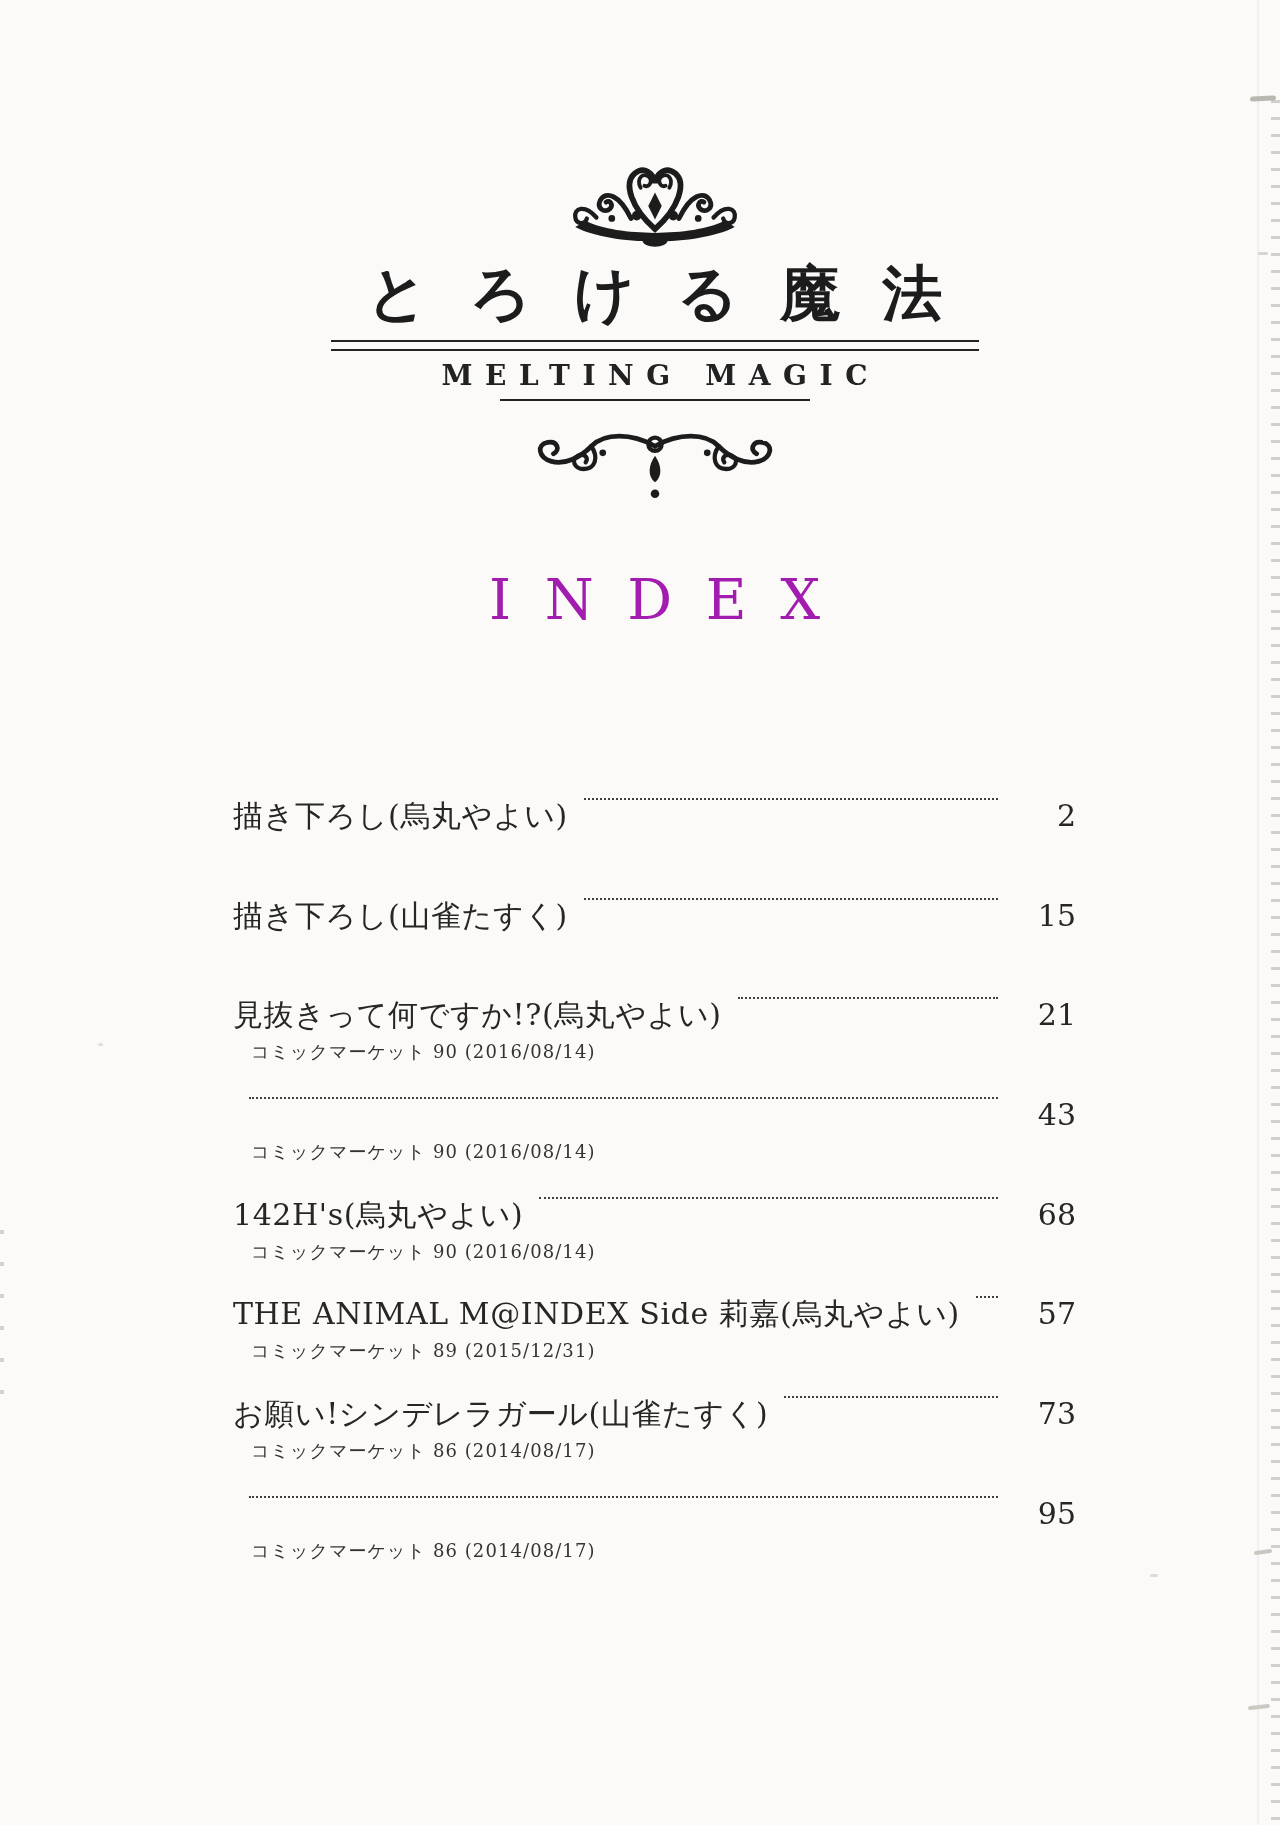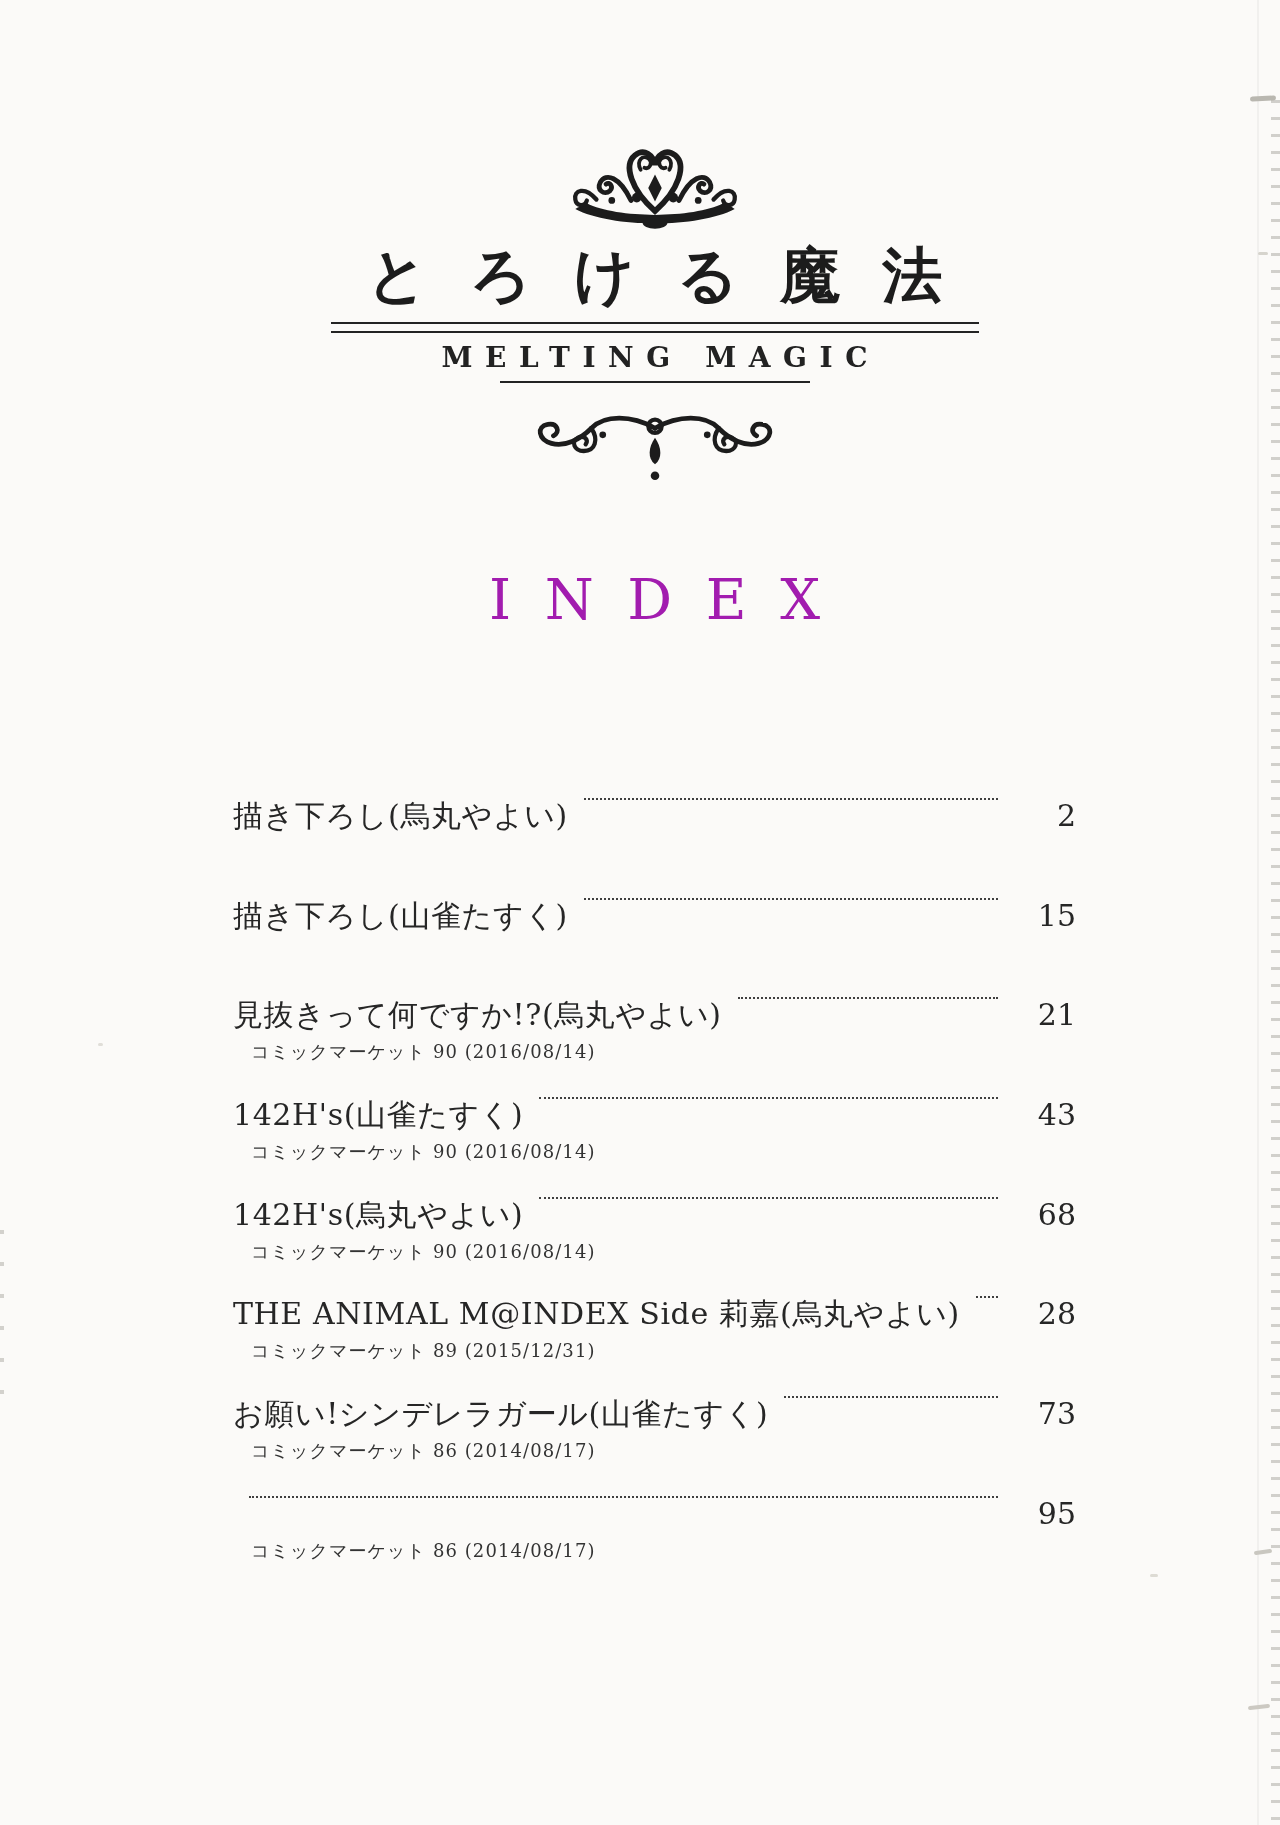--- a/index.html
+++ b/index.html
@@ -8,21 +8,21 @@
     width:1280px;height:1825px;
     margin:0 auto;
     background:#fbfaf8;
     overflow:hidden;
     color:#1f1f1f;
     font-family:"DejaVu Serif","Liberation Serif",serif;
   }
 
   
   .header-group{
-    position:absolute;left:233px;top:140px;width:843px;
+    position:absolute;left:233px;top:158px;width:843px;
     text-align:center;
   }
   .tiara{display:block;margin:0 auto;}
   .book-title{
     margin:6px 0 0 0;
     font-size:60px;font-weight:600;line-height:1.1;
     letter-spacing:0.70em;text-indent:0.70em;
     color:#1c1c1c;white-space:nowrap;
   }
   .double-rule{
@@ -177,41 +177,40 @@
     <div class="row">
       <span class="t">見抜きって何ですか!?(烏丸やよい)</span>
       <span class="leader"></span>
       <span class="pg">21</span>
     </div>
     <div class="note">コミックマーケット 90 (2016/08/14)</div>
   </section>
 
   <section class="entry">
     <div class="row">
-      <span class="t">142H's(山雀たすく)</span>
       <span class="leader"></span>
       <span class="pg">43</span>
     </div>
     <div class="note">コミックマーケット 90 (2016/08/14)</div>
   </section>
 
   <section class="entry">
     <div class="row">
       <span class="t">142H's(烏丸やよい)</span>
       <span class="leader"></span>
       <span class="pg">68</span>
     </div>
     <div class="note">コミックマーケット 90 (2016/08/14)</div>
   </section>
 
   <section class="entry">
     <div class="row">
       <span class="t">THE ANIMAL M@INDEX Side 莉嘉(烏丸やよい)</span>
       <span class="leader"></span>
-      <span class="pg">28</span>
+      <span class="pg">57</span>
     </div>
     <div class="note">コミックマーケット 89 (2015/12/31)</div>
   </section>
 
   <section class="entry">
     <div class="row">
       <span class="t">お願い!シンデレラガール(山雀たすく)</span>
       <span class="leader"></span>
       <span class="pg">73</span>
     </div>

